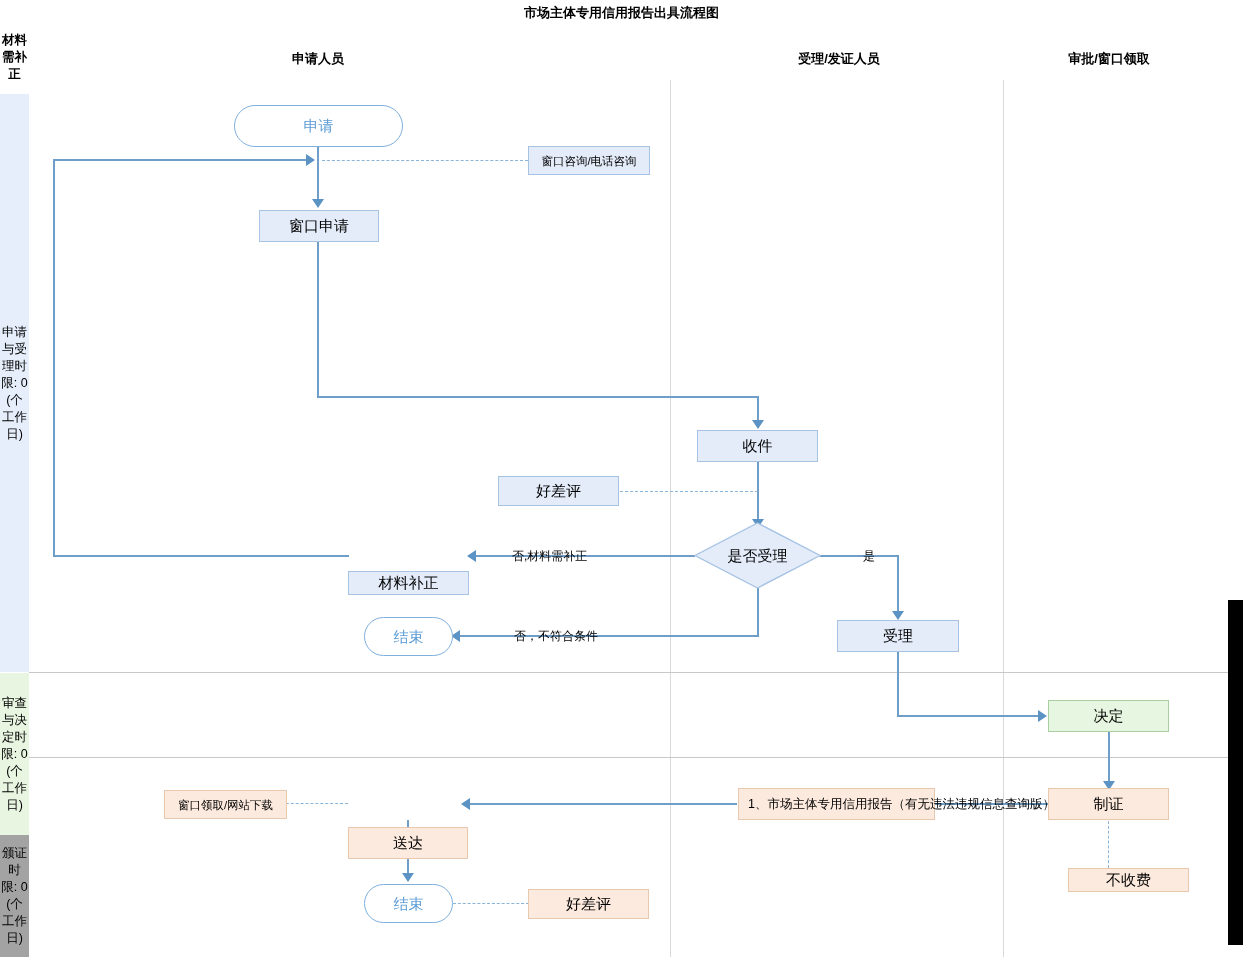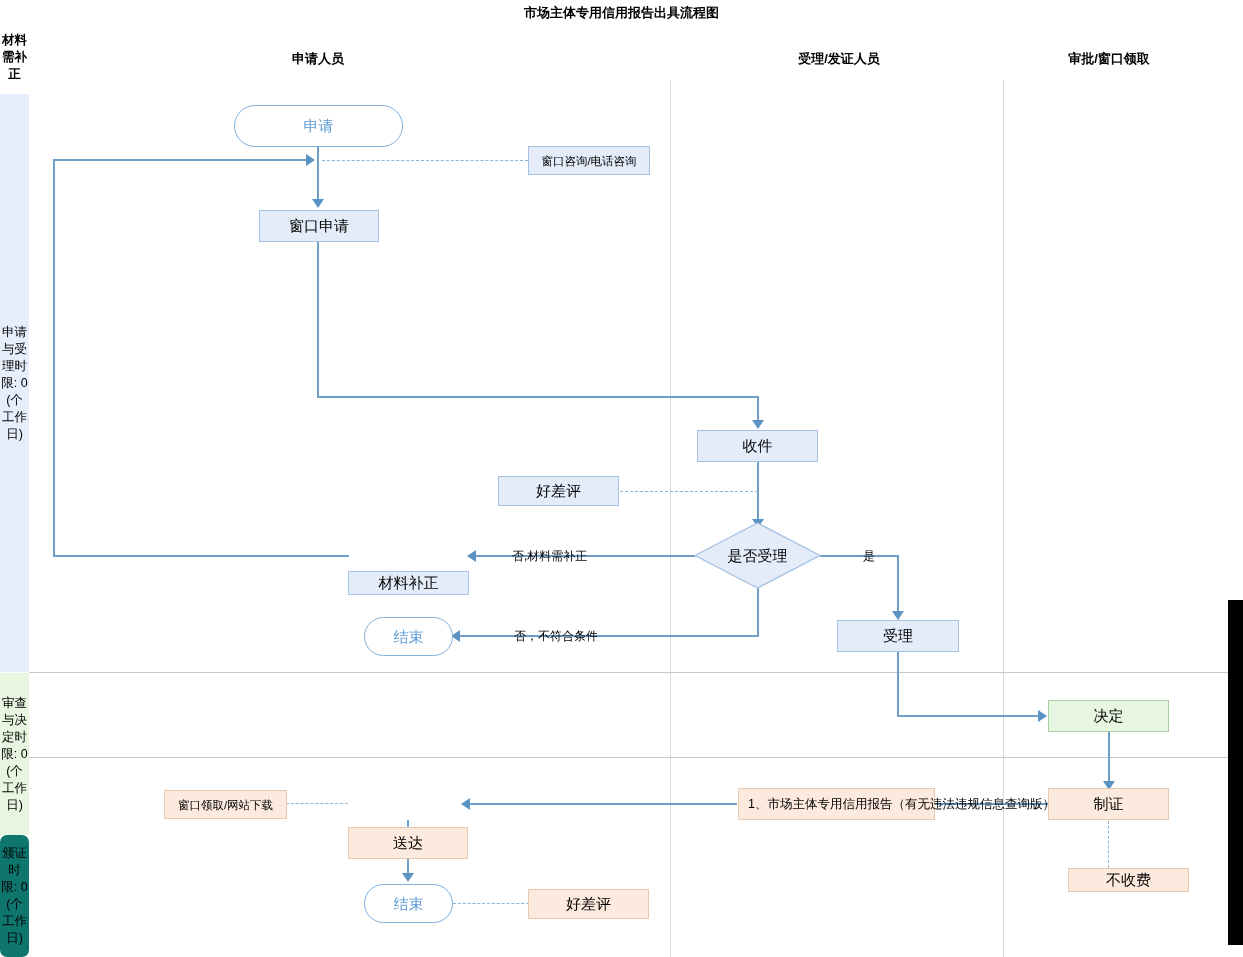--- a/index.html
+++ b/index.html
@@ -30,21 +30,21 @@
   
   .stage-cell{
     position:absolute;left:0;width:29px;
     display:flex;align-items:center;justify-content:center;
     text-align:center;font-size:12.5px;line-height:17px;color:#000;
     box-sizing:border-box;padding:0 1px;word-break:break-all;
   }
   .stage-head{font-weight:bold;background:#ffffff;}
   .stage-a{background:#e6eefb;}
   .stage-b{background:#e8f5e0;}
-  .stage-c{background:#0f766e;border-radius:7px;}
+  .stage-c{background:#a3a3a3;}
 
   
   .node{
     position:absolute;box-sizing:border-box;
     display:flex;align-items:center;justify-content:center;
     font-size:15px;color:#000;text-align:center;line-height:16px;
     white-space:nowrap;
   }
   .n-blue{background:#e4ecfa;border:1px solid #a7c3e4;}
   .n-orange{background:#fdeade;border:1px solid #e8c9ad;}

